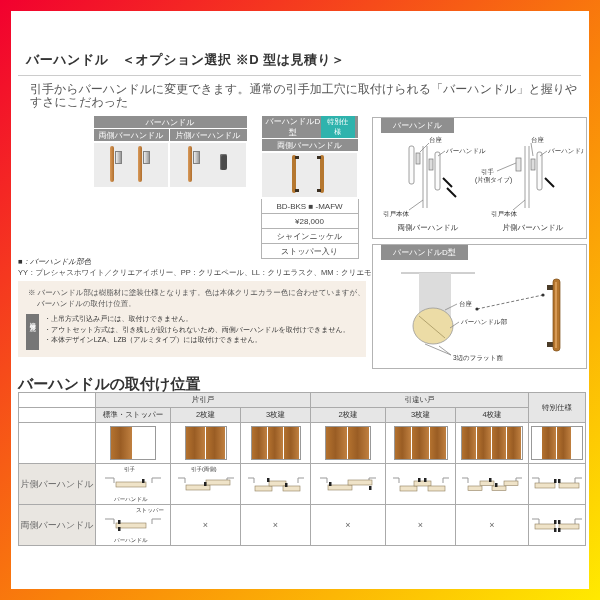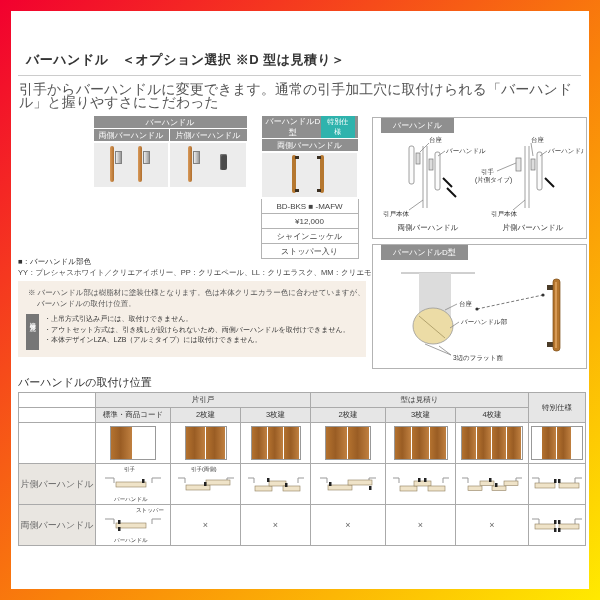--- a/index.html
+++ b/index.html
@@ -3,59 +3,59 @@
 <meta charset="utf-8">
 <style>
   html,body{margin:0;padding:0;}
   .frame{position:relative;width:600px;height:600px;
     background:linear-gradient(135deg,#f2002f 0%,#f9830a 55%,#ffea00 100%);
     font-family:"Liberation Sans",sans-serif;}
   .page{position:absolute;left:11px;top:11px;right:11px;bottom:11px;background:#fff;overflow:hidden;}
   .ab{position:absolute;}
   .title{left:7px;top:40px;font-size:13px;font-weight:bold;color:#333;letter-spacing:.5px;margin-left:8px;}
   .rule{left:7px;top:64px;width:563px;height:1px;background:#ccc;}
-  .intro{left:8px;top:72px;font-size:14px;color:#555;line-height:13px;}
+  .intro{left:19px;top:72px;font-size:12px;color:#555;line-height:13px;}
 
   table{border-collapse:collapse;table-layout:fixed;}
   .ptable th,.ptable td{padding:0;margin:0;}
   .gh{background:#8f8f8f;color:#fff;font-size:8px;font-weight:normal;border:1px solid #fff;height:12px;text-align:center;}
   .lab{background:#e9e6e1;border:1px solid #b3b3b3;font-size:8px;color:#333;text-align:center;height:14px;}
   .val{background:#fff;border:1px solid #b3b3b3;font-size:8px;color:#444;text-align:center;height:14px;}
   .phc{border:2px solid #fff;background:#ececec;height:44px;}
   .nob{border:none;background:#fff;}
   .dhead{display:flex;align-items:center;justify-content:space-between;padding:0 3px;}
   .badge{background:#2fb3ad;color:#fff;font-size:7px;padding:1px 4px;}
 
   .photo{position:relative;width:100%;height:100%;}
   .ph-bar{position:absolute;width:4px;height:36px;top:3px;background:linear-gradient(90deg,#d99a5a,#b06f2e);border-radius:2px;}
   .ph-plate{position:absolute;width:5px;height:11px;background:linear-gradient(90deg,#ededed,#9a9a9a);border:1px solid #808080;}
   .ph-pull{position:absolute;width:7px;height:16px;background:#4a4a4a;border-radius:2px;box-shadow:inset 1px 1px 1px #777;}
   .ph-dbar{position:absolute;width:4px;height:38px;top:2px;background:#b5772f;border-radius:2px;}
   .ph-dbar::before,.ph-dbar::after{content:"";position:absolute;width:4px;height:3px;background:#3a2f22;}
   .dL::before{right:-3px;top:1px;} .dL::after{right:-3px;bottom:1px;}
   .dR::before{left:-3px;top:1px;} .dR::after{left:-3px;bottom:1px;}
 
-  .legend1{left:7px;top:246px;font-size:7.5px;color:#333;}
+  .legend1{left:7px;top:246px;font-size:7.5px;color:#333;font-style:italic;}
   .legend2{left:7px;top:257px;font-size:7.5px;color:#444;}
 
   .notebox{left:7px;top:270px;width:348px;height:76px;background:#f6efe7;}
   .nline1{left:10px;top:7px;font-size:7.5px;color:#555;}
   .nline2{left:19px;top:18px;font-size:7.5px;color:#555;}
   .caut{left:8px;top:33px;display:flex;align-items:flex-start;}
   .cautlab{writing-mode:vertical-rl;text-orientation:upright;background:#767676;color:#fff;
     font-size:6.5px;padding:3px 2px;letter-spacing:1px;height:30px;}
   .cautlist{margin-left:5px;font-size:7px;line-height:10.5px;color:#333;}
 
   .panel{position:absolute;left:361px;width:213px;border:1px solid #b3b3b3;background:#fff;}
   .p1{top:106px;height:120px;} .p2{top:233px;height:123px;}
   .ptab{position:absolute;top:0;left:8px;height:15px;background:#8f8f8f;color:#fff;font-size:8px;
     display:flex;align-items:center;justify-content:center;padding:0 12px;}
   .psvg{position:absolute;left:0;top:14px;}
 
-  .mtitle{left:7px;top:364px;font-size:11px;color:#333;}
+  .mtitle{left:7px;top:364px;font-size:15px;color:#333;font-weight:bold;}
   .mtable{left:7px;top:381px;}
   .mtable th{background:#e6e6e6;border:1px solid #aaa;font-size:7.5px;font-weight:normal;color:#333;height:14px;padding:0;}
   .mtable td{border:1px solid #aaa;font-size:9px;color:#666;text-align:center;vertical-align:middle;padding:0;}
   .rlab{background:#e9e6e1;font-size:7.5px;color:#333;}
   .h40{height:40px;}
   .cellwrap{position:relative;width:100%;height:40px;display:flex;align-items:center;justify-content:center;}
   .dlbl{position:absolute;font-size:5.5px;color:#333;white-space:nowrap;}
   .doorrow{display:flex;align-items:center;justify-content:center;height:40px;}
   .doorbox{border:1px solid #999;height:32px;display:flex;background:#fff;}
   .dp{background:linear-gradient(90deg,#b4722f,#9a5d24 45%,#c08040);border-right:1px solid #fff;}
@@ -137,21 +137,21 @@
         <div class="photo">
           <div class="ph-dbar dL" style="left:30px;"></div>
           <div class="ph-dbar dR" style="left:58px;"></div>
         </div>
       </td>
     </tr>
     <tr>
             <td class="val">BD-BKS ■ -MAFW</td>
           </tr>
     <tr>
-            <td class="val">¥12,000</td>
+            <td class="val">¥28,000</td>
           </tr>
     <tr>
             <td class="val">シャインニッケル</td>
           </tr>
     <tr>
             <td class="val">ストッパー入り</td>
           </tr>
   </tbody>
       </table>
 
@@ -243,26 +243,26 @@
           <col style="width:70px">
       <col style="width:75px">
           <col style="width:70px">
           <col style="width:73px">
           <col style="width:57px">
     </colgroup>
     <tbody>
           <tr>
       <td class="nob"></td>
       <th colspan="3">片引戸</th>
-      <th colspan="3">型は見積り</th>
+      <th colspan="3">引違い戸</th>
       <th rowspan="2">特別仕様</th>
     </tr>
     <tr>
       <td class="nob"></td>
-      <th>標準・商品コード</th>
+      <th>標準・ストッパー</th>
       <th>2枚建</th>
       <th>3枚建</th>
       <th>2枚建</th>
       <th>3枚建</th>
       <th>4枚建</th>
     </tr>
 
     <tr class="h40">
       <td class="nob"></td>
       <td>

